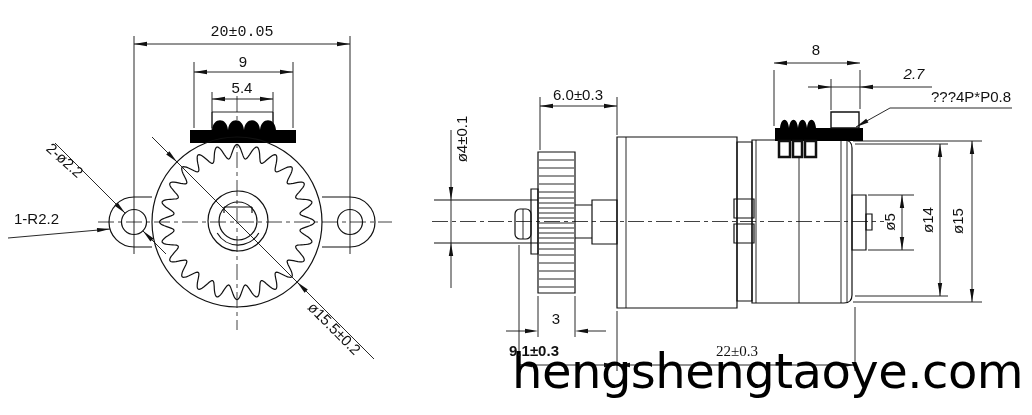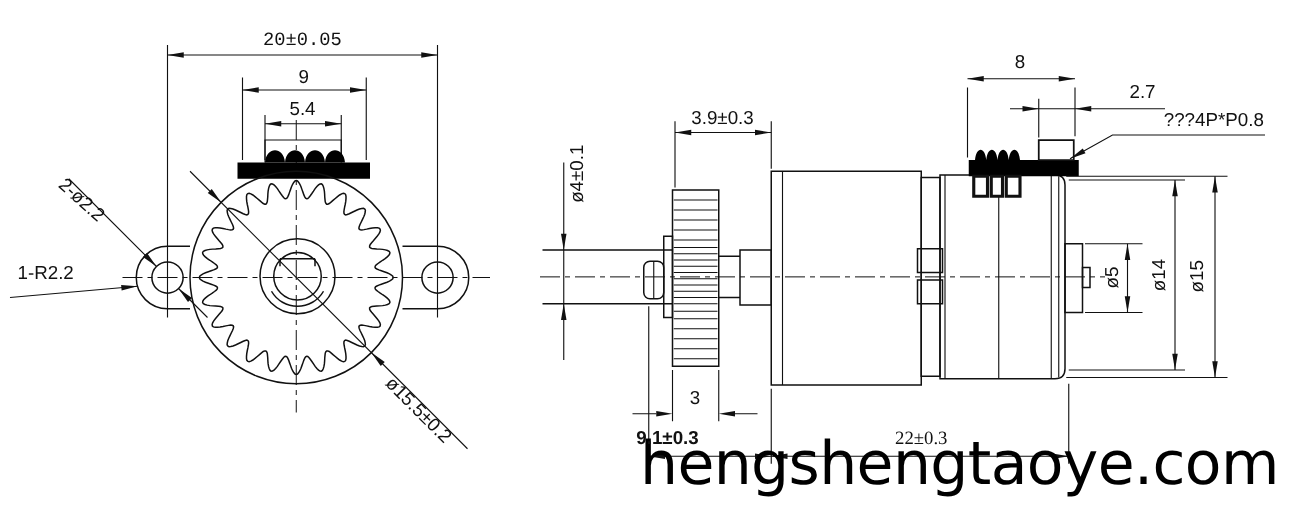--- a/index.html
+++ b/index.html
@@ -166,24 +166,24 @@
 
 <div id="watermark">hengshengtaoye.com</div>
 
 <div class="dim-label center" style="left:202px;top:25px;width:80px;font-family:Liberation Mono, monospace;">20±0.05</div>
 <div class="dim-label center" style="left:228px;top:54px;width:30px;">9</div>
 <div class="dim-label center" style="left:222px;top:80px;width:40px;">5.4</div>
 <div class="dim-label rot42" style="left:54px;top:140px;">2-ø2.2</div>
 <div class="dim-label" style="left:14px;top:211px;">1-R2.2</div>
 <div class="dim-label rot45" style="left:316px;top:299px;">ø15.5±0.2</div>
 
-<div class="dim-label center" style="left:543px;top:87px;width:70px;">3.9±0.3</div>
+<div class="dim-label center" style="left:543px;top:87px;width:70px;">6.0±0.3</div>
 <div class="dim-label center rot-ccw" style="left:412px;top:131px;width:100px;">ø4±0.1</div>
 <div class="dim-label center" style="left:801px;top:42px;width:30px;">8</div>
-<div class="dim-label center" style="left:894px;top:66px;width:40px;">2.7</div>
+<div class="dim-label center" style="left:894px;top:66px;width:40px;font-style:italic;">2.7</div>
 <div class="dim-label" style="left:891px;top:89px;margin-left:40px;">???4P*P0.8</div>
 <div class="dim-label center rot-ccw" style="left:840px;top:214px;width:100px;">ø5</div>
 <div class="dim-label center rot-ccw" style="left:878px;top:212px;width:100px;">ø14</div>
 <div class="dim-label center rot-ccw" style="left:908px;top:213px;width:100px;">ø15</div>
 <div class="dim-label center" style="left:546px;top:311px;width:20px;">3</div>
 <div class="dim-label center" style="left:499px;top:343px;width:70px;font-weight:bold;">9.1±0.3</div>
 <div class="dim-label center" style="left:707px;top:343px;width:60px;font-family:Liberation Serif, serif;">22±0.3</div>
 
 </div>
 

